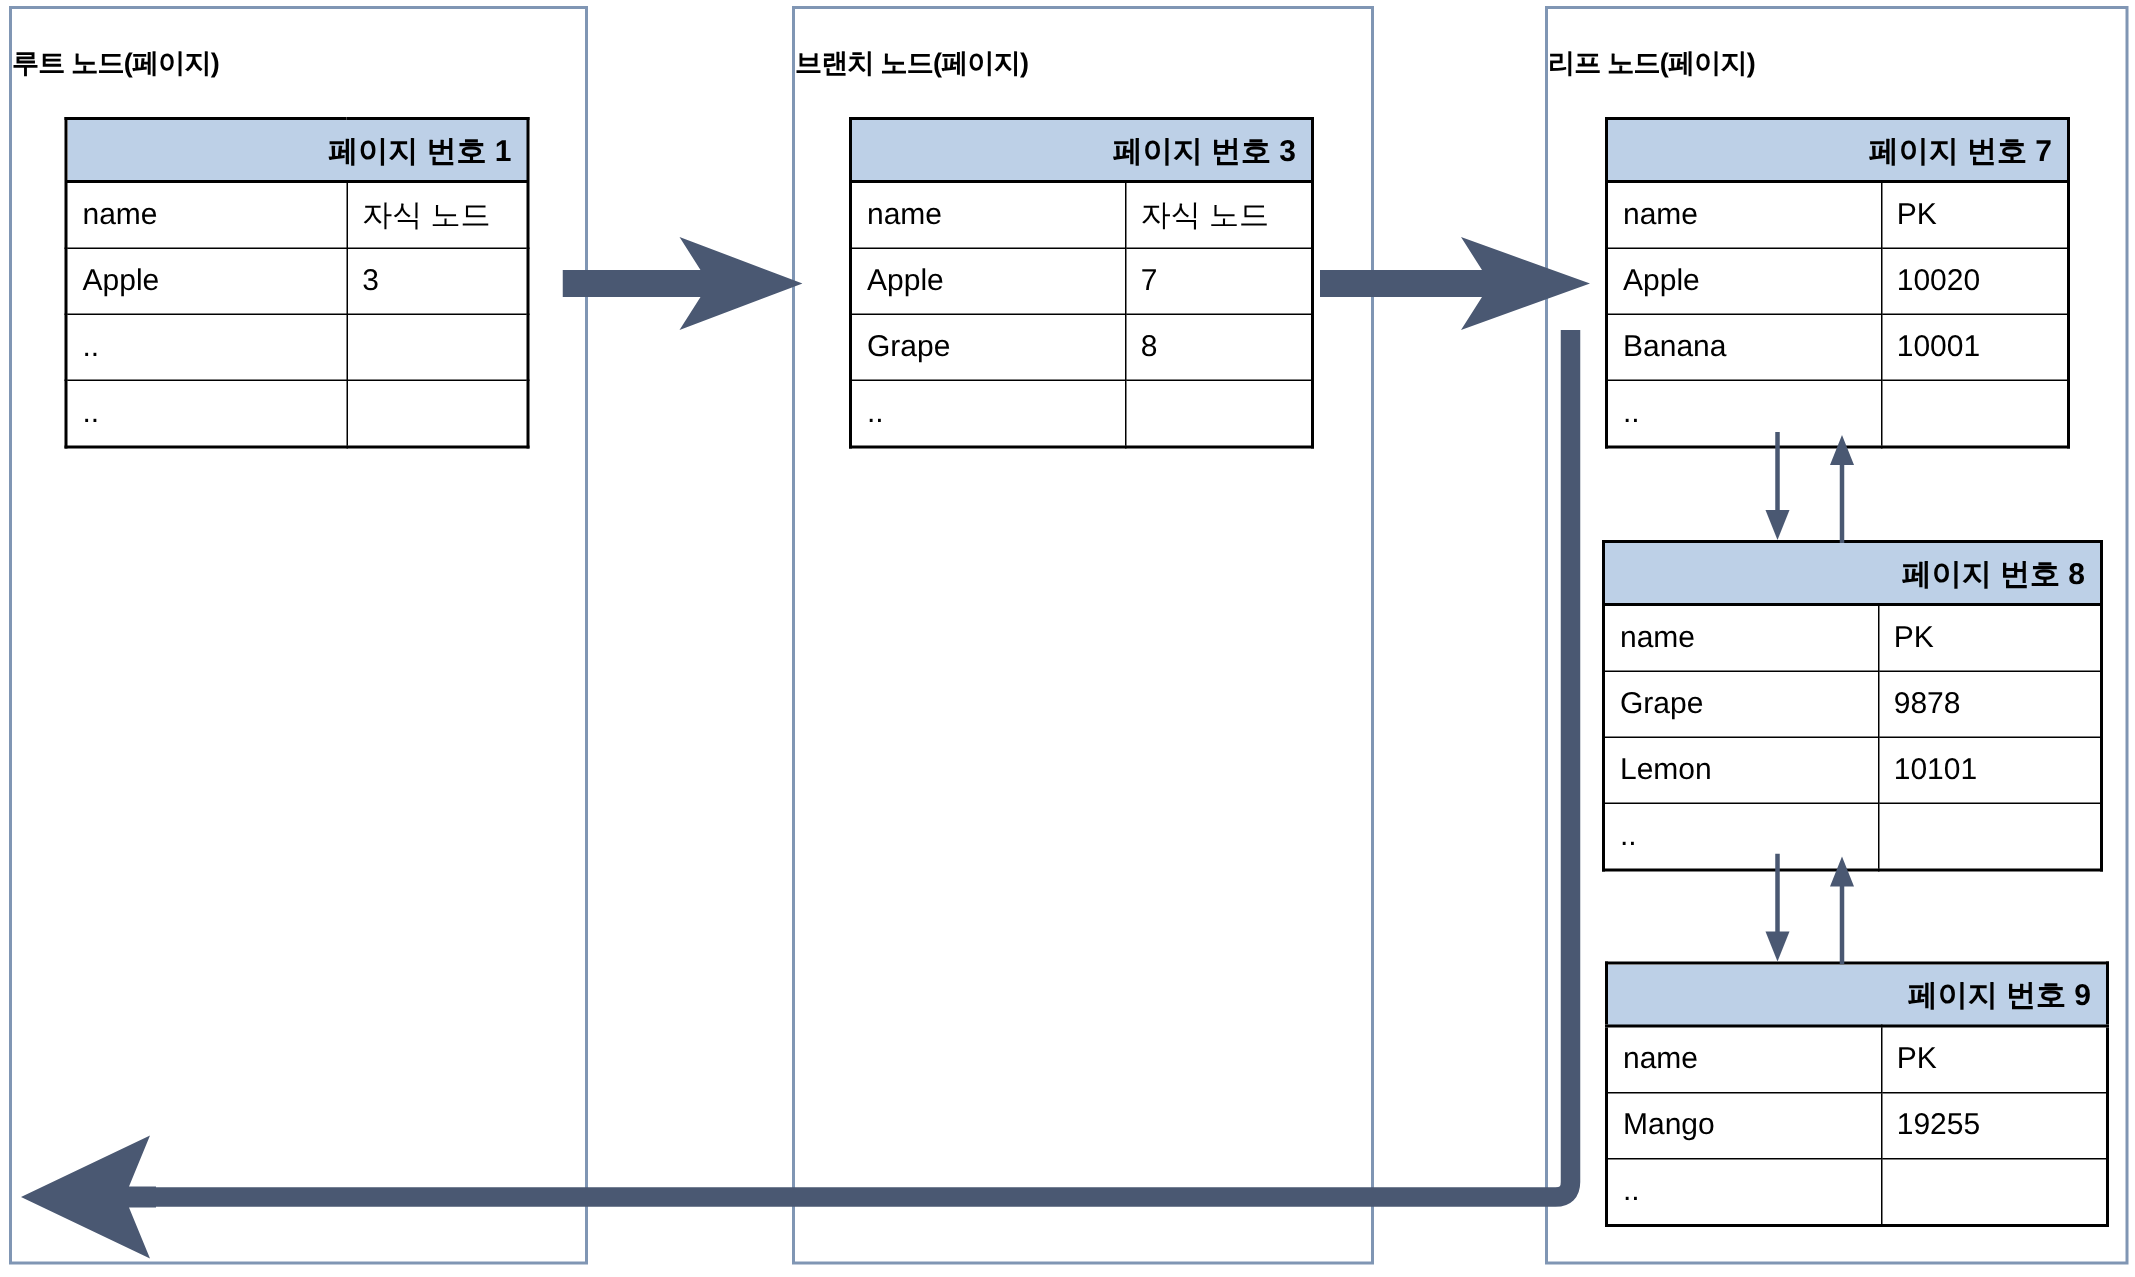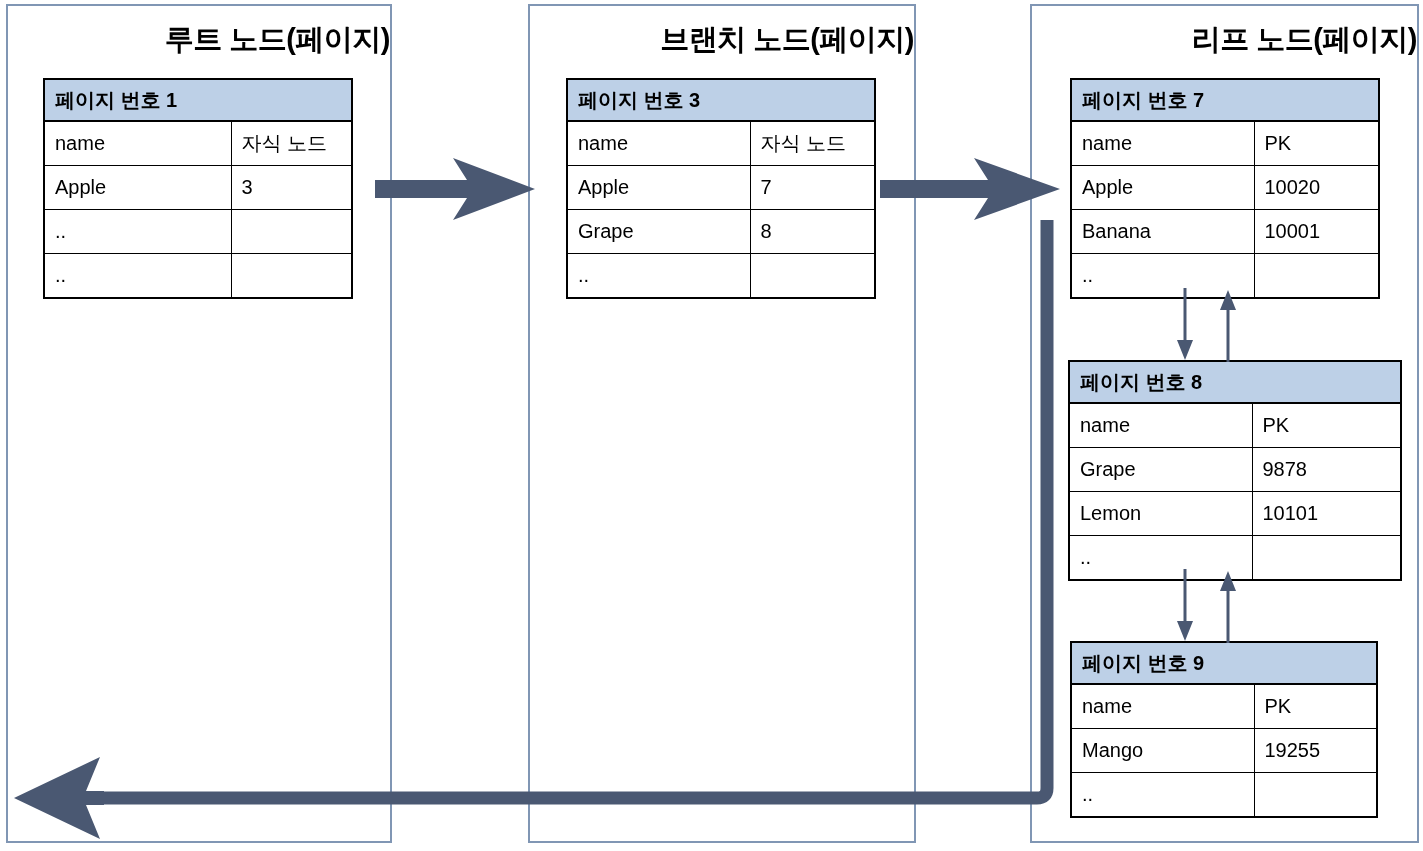--- a/index.html
+++ b/index.html
@@ -19,23 +19,23 @@
     border: 2px solid #8096b4;
     box-sizing: border-box;
   }
   #panel-root   { left: 6px;    top: 4px; width: 386px;  height: 839px; }
   #panel-branch { left: 528px;  top: 4px; width: 388px;  height: 839px; }
   #panel-leaf   { left: 1030px; top: 4px; width: 389px;  height: 839px; }
 
   .panel-title {
     position: absolute;
     left: 0; right: 0;
-    top: 14px;
-    text-align: right;
-    font-size: 29px;
+    top: 24px;
+    text-align: left;
+    font-size: 18px;
     font-weight: bold;
     color: #000000;
     letter-spacing: -0.5px;
     white-space: nowrap;
   }
 
   
   .page-table {
     position: absolute;
     border-collapse: collapse;
@@ -50,38 +50,38 @@
     color: #000000;
     padding: 0 10px;
     height: 43px;
     vertical-align: middle;
     background: #ffffff;
     overflow: hidden;
     white-space: nowrap;
   }
   .page-table td.hdr {
     background: #bdd0e7;
-    text-align: left;
+    text-align: right;
     font-size: 20px;
     font-weight: bold;
     border-bottom: 2px solid #000000;
     height: 40px;
   }
   .page-table td.dots { color: #000000; }
 
   
   #table-p1 { left: 43px;  top: 78px;  width: 310px; }
   #table-p1 col.c1 { width: 187px; }
   #table-p3 { left: 566px; top: 78px;  width: 310px; }
   #table-p3 col.c1 { width: 183px; }
   #table-p7 { left: 1070px; top: 78px; width: 310px; }
   #table-p7 col.c1 { width: 183px; }
   #table-p8 { left: 1068px; top: 360px; width: 334px; }
   #table-p8 col.c1 { width: 183px; }
-  #table-p9 { left: 1070px; top: 641px; width: 308px; border-radius: 22px; }
+  #table-p9 { left: 1070px; top: 641px; width: 336px; border-radius: 22px; }
   #table-p9 col.c1 { width: 183px; }
 
   
   .block-arrow {
     position: absolute;
   }
   #arrow-root-to-branch { left: 375px; top: 158px; width: 160px; height: 62px; }
   #arrow-branch-to-leaf { left: 880px; top: 158px; width: 180px; height: 62px; }
 
   

